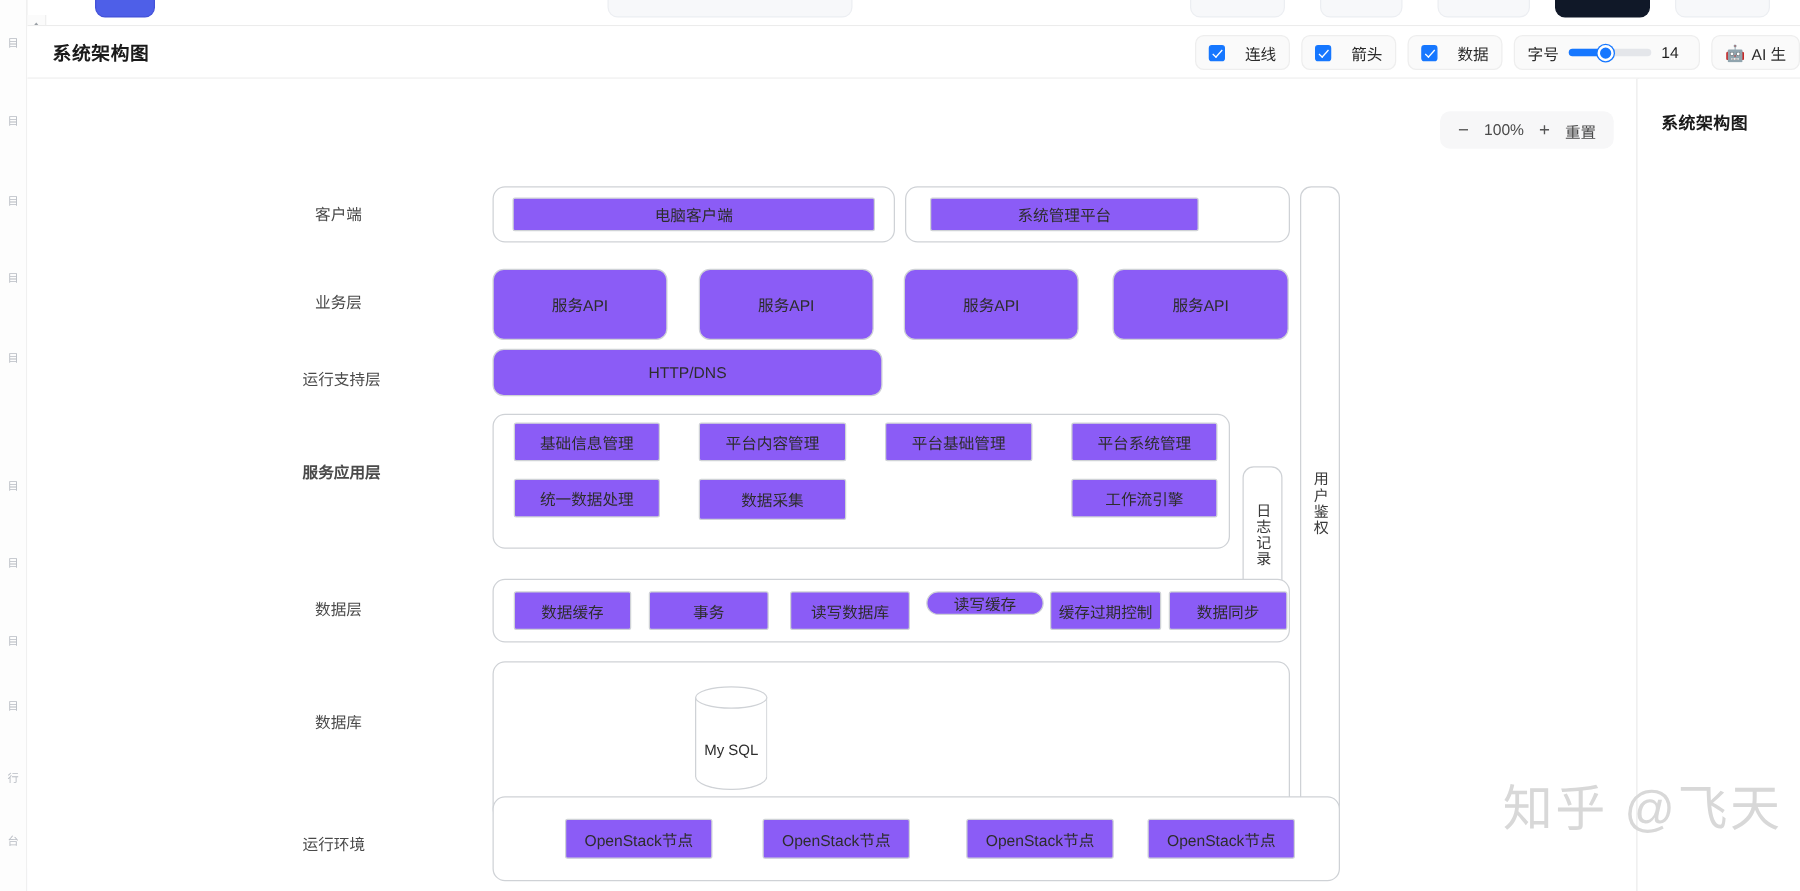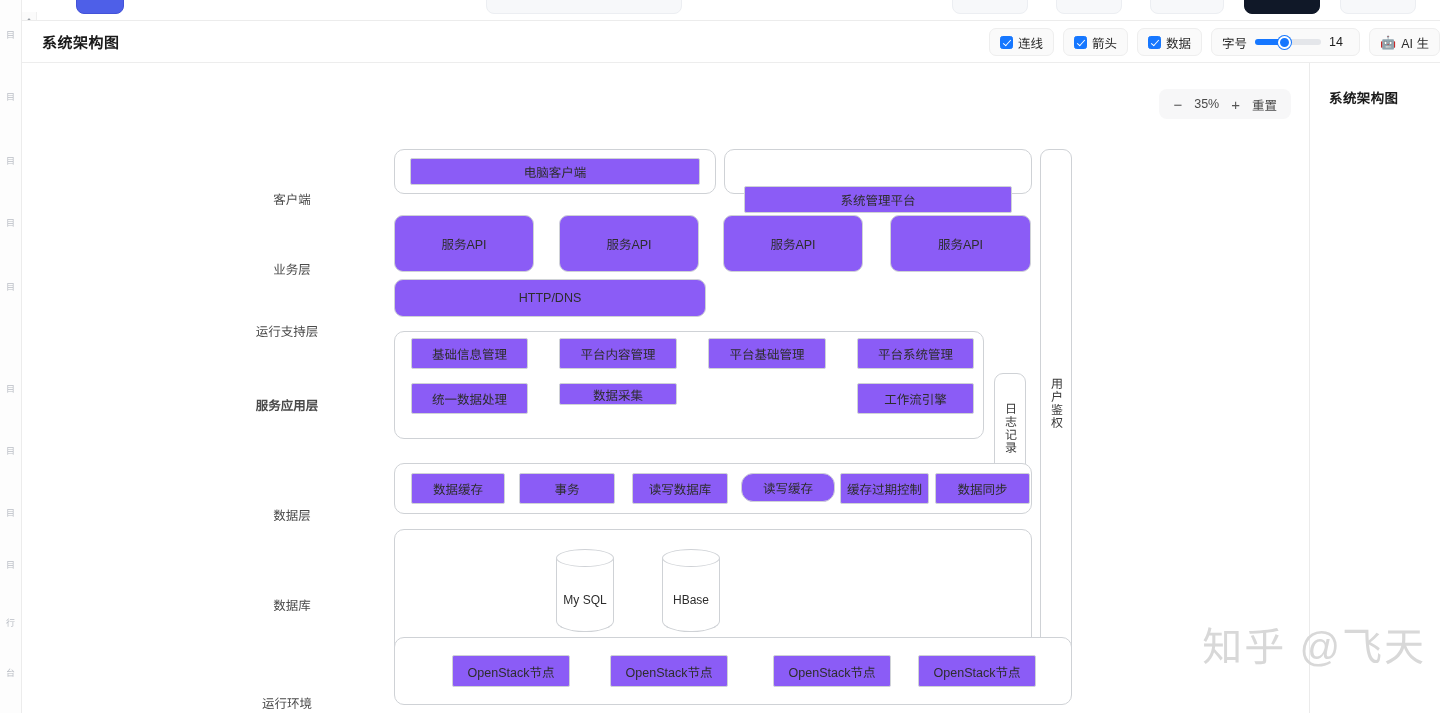--- a/index.html
+++ b/index.html
@@ -69,21 +69,21 @@
   }
   .hdr-title {
     margin-left: 20px; font-size: 15px; font-weight: 700; color: #1a1a1a;
     letter-spacing: .5px;
   }
   .hdr-tools {
     position: absolute; right: 0; top: 6px; height: 30px;
     display: flex; align-items: center; gap: 9px; padding-right: 0;
   }
   .chip {
-    height: 28px; display: flex; align-items: center; gap: 5px;
+    height: 28px; display: flex; align-items: center; gap: 16px;
     padding: 0 10px; background: #fafafa; border: 1px solid #eeeeee;
     border-radius: 7px; font-size: 12.5px; color: #2b2b2b; white-space: nowrap;
   }
   .cbox {
     width: 13px; height: 13px; border-radius: 2.5px; background: #1677ff;
     border: 1px solid #1677ff; position: relative; flex: 0 0 auto;
   }
   .cbox::after {
     content: ""; position: absolute; left: 4px; top: 1px;
     width: 3px; height: 7px; border: solid #fff;
@@ -129,23 +129,22 @@
   }
   .side-title {
     margin: 24px 0 0 18px; font-size: 13.5px; font-weight: 700; color: #1a1a1a;
     letter-spacing: .4px;
   }
 
   
   .diagram { position: absolute; left: 0; top: 0; width: 1288px; height: 651px; }
 
   .row-label {
-    position: absolute; font-size: 12.5px; color: #4a4a4a; text-align: center;
+    position: absolute; font-size: 12.5px; color: #4a4a4a; text-align: left;
     white-space: nowrap;
-    margin-top: 28px;
   }
   .grp {
     position: absolute; border: 1.4px solid #cfd2d6; border-radius: 10px;
     background: #ffffff;
   }
   .node {
     position: absolute; border: 1.2px solid #cfd2d6; background: #8b5cf6;
     display: flex; align-items: center; justify-content: center;
     font-size: 12.5px; color: #2d2d2d; white-space: nowrap;
   }
@@ -256,84 +255,79 @@
           <span class="lbl">AI 生</span>
         </div>
 
       </div>
     </div>
 
     <div class="canvas">
 
       <div class="zoombar">
         <span class="zsym">−</span>
-        <span class="zb">35%</span>
+        <span class="zb">100%</span>
         <span class="zsym">+</span>
         <span class="zb">重置</span>
       </div>
 
       <div class="diagram">
 
         <div class="row-label" style="left:230px; top:98px;  width:80px;">客户端</div>
         <div class="row-label" style="left:230px; top:168px; width:80px;">业务层</div>
         <div class="row-label" style="left:220px; top:230px; width:90px;">运行支持层</div>
         <div class="row-label" style="left:220px; top:304px; width:90px;font-weight:bold;">服务应用层</div>
         <div class="row-label" style="left:230px; top:414px; width:80px;">数据层</div>
         <div class="row-label" style="left:230px; top:504px; width:80px;">数据库</div>
         <div class="row-label" style="left:220px; top:602px; width:90px;">运行环境</div>
 
         <div class="grp" style="left:372px; top:86px; width:322px; height:45px;"></div>
         <div class="node sq" style="left:388px; top:95px; width:290px; height:27px;">电脑客户端</div>
 
         <div class="grp" style="left:702px; top:86px; width:308px; height:45px;"></div>
-        <div class="node sq" style="left:722px; top:95px; width:268px; height:27px;margin-top:28px;">系统管理平台</div>
+        <div class="node sq" style="left:722px; top:95px; width:215px; height:27px;">系统管理平台</div>
 
         <div class="node rnd" style="left:372px; top:152px; width:140px; height:57px;">服务API</div>
         <div class="node rnd" style="left:537px; top:152px; width:140px; height:57px;">服务API</div>
         <div class="node rnd" style="left:701px; top:152px; width:140px; height:57px;">服务API</div>
         <div class="node rnd" style="left:868px; top:152px; width:141px; height:57px;">服务API</div>
 
         <div class="node rnd" style="left:372px; top:216px; width:312px; height:38px;">HTTP/DNS</div>
 
         <div class="grp" style="left:372px; top:268px; width:590px; height:108px;"></div>
         <div class="node sq" style="left:389px; top:275px; width:117px; height:31px;">基础信息管理</div>
         <div class="node sq" style="left:537px; top:275px; width:118px; height:31px;">平台内容管理</div>
         <div class="node sq" style="left:686px; top:275px; width:118px; height:31px;">平台基础管理</div>
         <div class="node sq" style="left:835px; top:275px; width:117px; height:31px;">平台系统管理</div>
         <div class="node sq" style="left:389px; top:320px; width:117px; height:31px;">统一数据处理</div>
-        <div class="node sq" style="left:537px; top:320px; width:118px; height:22px;font-family:Liberation Serif, serif;">数据采集</div>
+        <div class="node sq" style="left:537px; top:320px; width:118px; height:33px;font-family:Liberation Serif, serif;">数据采集</div>
         <div class="node sq" style="left:835px; top:320px; width:117px; height:31px;">工作流引擎</div>
 
         <div class="vbar" style="left:972px; top:310px; width:32px; height:110px;">
           <span class="vtext">日志记录</span>
         </div>
 
         <div class="vbar" style="left:1018px; top:86px; width:32px; height:508px;">
           <span class="vtext">用户鉴权</span>
         </div>
 
         <div class="grp" style="left:372px; top:400px; width:638px; height:51px;"></div>
         <div class="node sq" style="left:389px; top:410px; width:94px; height:31px;">数据缓存</div>
         <div class="node sq" style="left:497px; top:410px; width:96px; height:31px;">事务</div>
         <div class="node sq" style="left:610px; top:410px; width:96px; height:31px;">读写数据库</div>
-        <div class="node sq" style="left:719px; top:410px; width:94px; height:29px;border-radius:12px;">读写缓存</div>
+        <div class="node sq" style="left:719px; top:410px; width:94px; height:19px;border-radius:12px;">读写缓存</div>
         <div class="node sq" style="left:818px; top:410px; width:89px; height:31px;">缓存过期控制</div>
         <div class="node sq" style="left:913px; top:410px; width:95px; height:31px;">数据同步</div>
 
         <div class="grp" style="left:372px; top:466px; width:638px; height:128px;"></div>
         <div class="cyl" style="left:534px; top:486px;">
           <div class="body"></div>
           <div class="top"></div>
           <div class="cap">My SQL</div>
         </div>
-        <div class="cyl" style="left:640px; top:486px;">
-          <div class="body"></div>
-          <div class="top"></div>
-          <div class="cap">HBase</div>
-        </div>
 
         <div class="grp" style="left:372px; top:574px; width:678px; height:68px;"></div>
         <div class="node sq" style="left:430px; top:592px; width:118px; height:32px;">OpenStack节点</div>
         <div class="node sq" style="left:588px; top:592px; width:118px; height:32px;">OpenStack节点</div>
         <div class="node sq" style="left:751px; top:592px; width:118px; height:32px;">OpenStack节点</div>
         <div class="node sq" style="left:896px; top:592px; width:118px; height:32px;">OpenStack节点</div>
 
       </div>
     </div>
 

